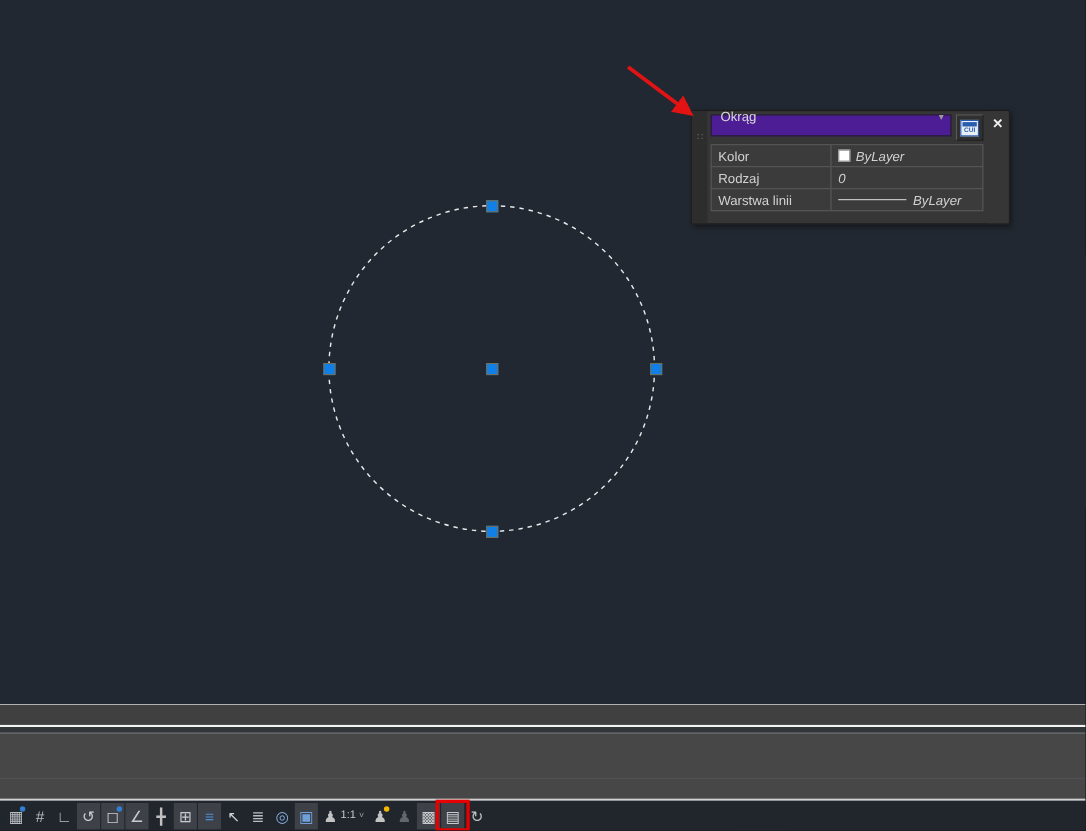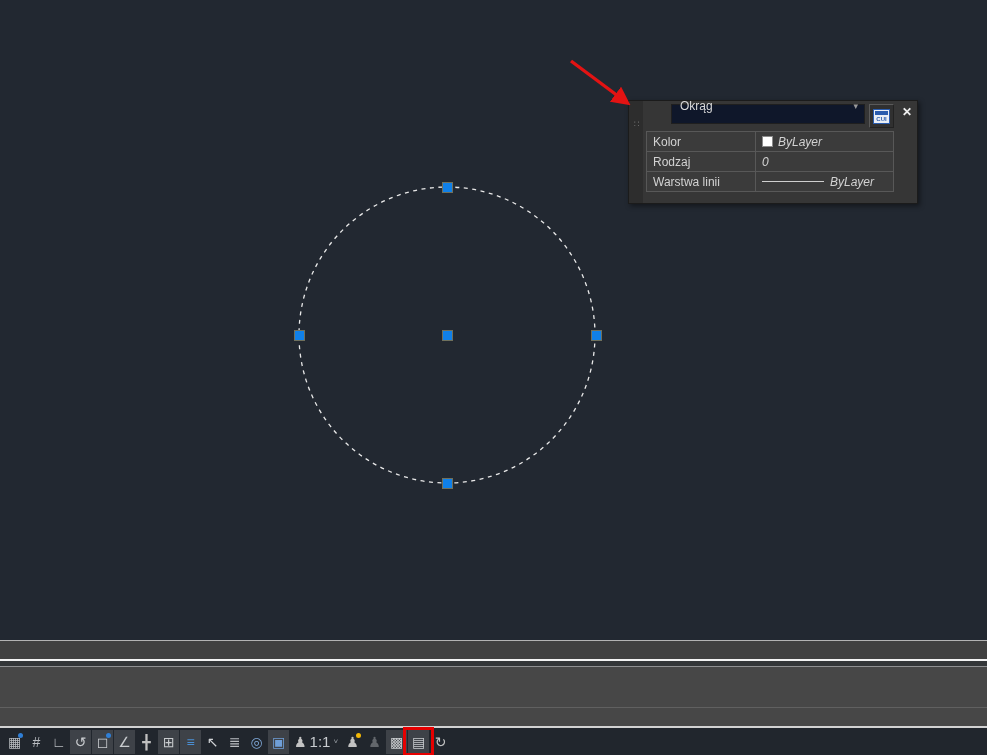--- a/index.html
+++ b/index.html
@@ -25,23 +25,23 @@
     width:14px;background:#2d2d2d;color:#6a6a6a;font-size:9px;
     text-align:center;padding-top:18px;box-sizing:border-box;flex:none;
     letter-spacing:-1px;
   }
   .qp-main{flex:1;padding:3px 3px 0 3px;box-sizing:border-box;min-width:0;}
   .qp-rightstrip{
     width:20px;flex:none;background:#363636;text-align:center;
   }
   .qp-toprow{display:flex;align-items:flex-start;height:26px;}
   .qp-dropdown{
-    flex:1;height:20px;background:#0f172a;border:1px solid #1f1f1f;
+    flex:1;height:20px;background:#4c1d95;border:1px solid #1f1f1f;
     box-sizing:border-box;display:flex;align-items:center;
-    color:#d8d8d8;font-size:12px;padding:0 6px 16px 8px;cursor:default;margin-left:25px;
+    color:#d8d8d8;font-size:12px;padding:0 6px 16px 8px;cursor:default;
   }
   .qp-dropdown .caret{margin-left:auto;color:#9a9a9a;font-size:9px;}
   .qp-cui-btn{
     width:25px;height:24px;margin-left:4px;flex:none;
     background:#303030;border:1px solid #5a5a5a;border-right-color:#222;
     border-bottom-color:#222;box-sizing:border-box;
     display:flex;align-items:center;justify-content:center;cursor:pointer;
   }
   .cui-glyph{
     width:17px;height:15px;background:#e9eef5;border:1px solid #2a5cae;
@@ -89,21 +89,21 @@
   .sb-glyph{font-size:14px;line-height:1;}
   .sb-badge{
     position:absolute;width:5px;height:5px;border-radius:50%;
     right:2px;top:3px;
   }
   .sb-scale{
     position:relative;height:24px;margin:0 1px;flex:none;cursor:pointer;
     display:flex;align-items:center;padding:0 3px;
   }
   .sb-scale .person{font-size:14px;color:#c3c3c3;margin-right:3px;}
-  .sb-scale .lbl{font-size:15px;color:#c9ccd0;}
+  .sb-scale .lbl{font-size:10px;color:#c9ccd0;}
   .sb-scale .caret{font-size:8px;color:#9aa0a6;margin-left:3px;}
   .hl-box{
     position:absolute;left:-5px;top:-3px;right:-5px;bottom:-2px;
     border:3px solid #e60000;pointer-events:none;
   }
   .artifact{position:absolute;}
 </style>
 </head>
 <body>
 

